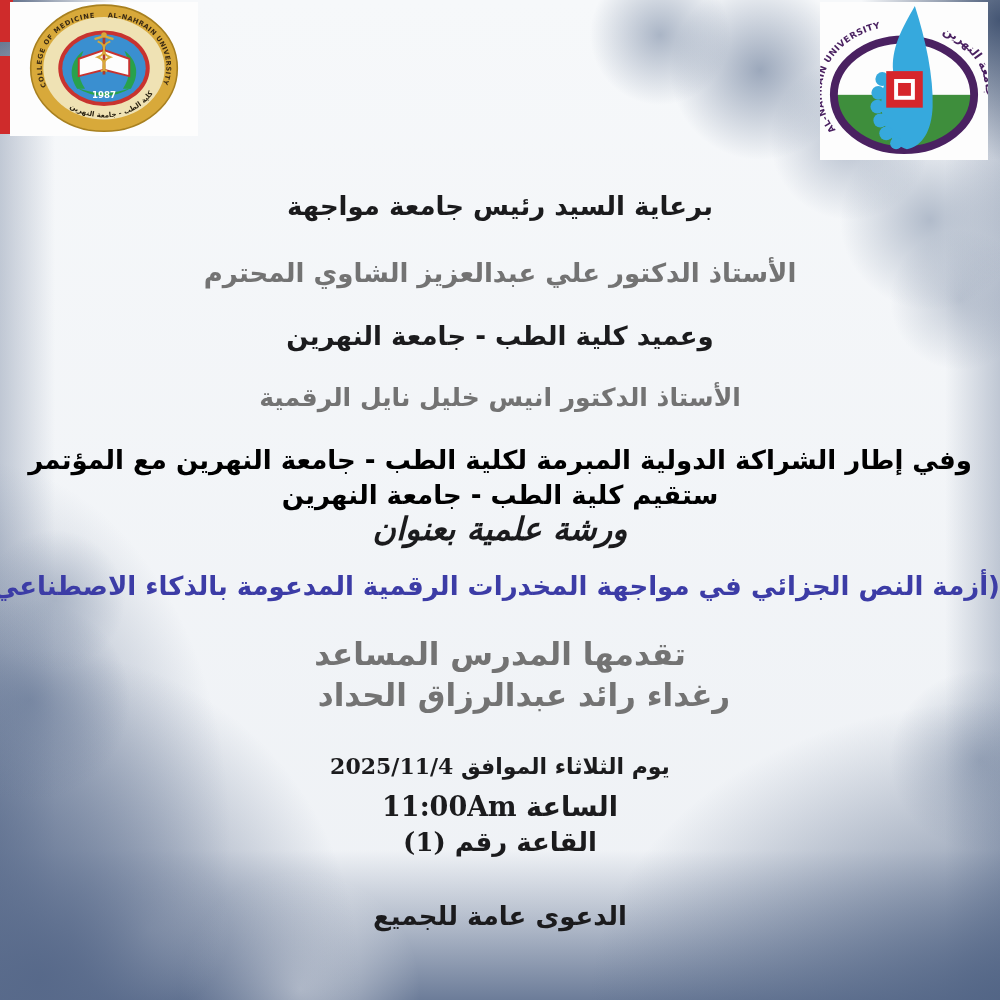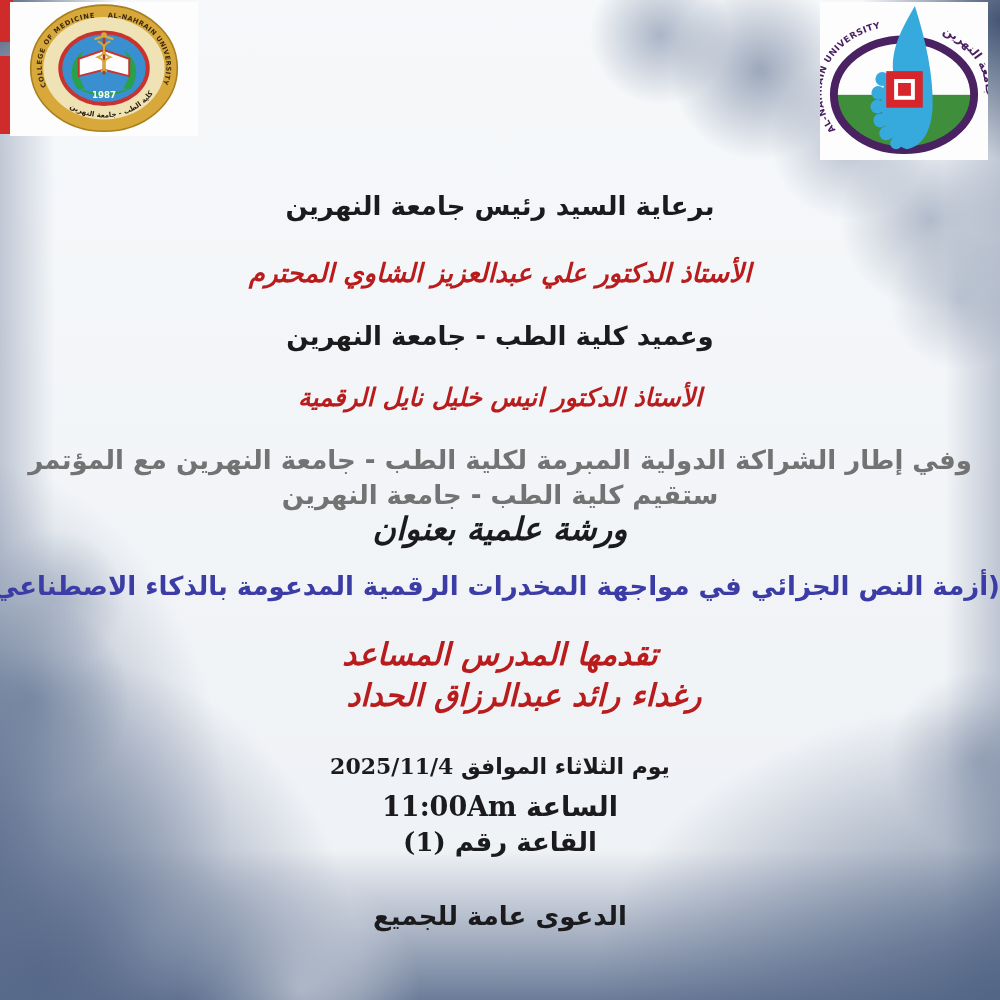--- a/index.html
+++ b/index.html
@@ -30,25 +30,25 @@
       linear-gradient(to top, rgba(90,108,140,.88) 0px, rgba(90,108,140,.45) 70px, rgba(90,108,140,0) 150px),
       linear-gradient(to right, rgba(95,113,144,.35) 0px, rgba(95,113,144,0) 55px),
       linear-gradient(to left,  rgba(95,113,144,.35) 0px, rgba(95,113,144,0) 55px),
       linear-gradient(#f6f8fa, #eef1f5);
   }
   .line{
     position:absolute;left:0;right:0;text-align:center;direction:rtl;
     color:#1b1b1d;white-space:nowrap;
   }
   .bold{font-weight:bold;}
-  .blue{color:#b91c1c;font-style:italic;}
+  .blue{color:#737373;}
   .navy{color:#3c3ca6;}
   .serif{font-family:"DejaVu Serif","DejaVu Sans",serif;font-weight:600;}
   .para{position:absolute;left:0;right:0;text-align:center;direction:rtl;
-        font-weight:bold;font-size:26px;line-height:35px;color:#737373;}
+        font-weight:bold;font-size:26px;line-height:35px;color:#000000;}
   .logo-patch{position:absolute;background:#fdfdfd;}
   .red-accent{position:absolute;background:#cf2b2b;}
 </style>
 </head>
 <body>
 
 <div class="poster">
   <div class="bg"></div>
 
   <div class="red-accent" style="left:0;top:0;width:13px;height:42px;"></div>
@@ -121,21 +121,21 @@
 
       <text font-size="9" font-weight="bold" fill="#4a2161" letter-spacing="0.5" font-family="DejaVu Sans, sans-serif">
         <textPath href="#rArcL" startOffset="2%">AL-NAHRAIN UNIVERSITY</textPath>
       </text>
       <text font-size="12" font-weight="bold" fill="#4a2161" font-family="DejaVu Sans, sans-serif">
         <textPath href="#rArcR" startOffset="20%">جامعة النهرين</textPath>
       </text>
     </svg>
   </div>
 
-  <div class="line bold" style="top:191px;font-size:26px;">برعاية السيد رئيس جامعة النهرين</div>
+  <div class="line bold" style="top:191px;font-size:26px;">برعاية السيد رئيس جامعة مواجهة</div>
   <div class="line bold blue" style="top:258px;font-size:26px;">الأستاذ الدكتور علي عبدالعزيز الشاوي المحترم</div>
   <div class="line bold" style="top:321px;font-size:26px;">وعميد كلية الطب - جامعة النهرين</div>
   <div class="line bold blue" style="top:383px;font-size:25px;">الأستاذ الدكتور انيس خليل نايل الرقمية</div>
 
   <div class="para" style="top:443px;">
     <div>وفي إطار الشراكة الدولية المبرمة لكلية الطب - جامعة النهرين مع المؤتمر</div>
     <div>ستقيم كلية الطب - جامعة النهرين</div>
   </div>
 
   <div class="line bold" style="top:510px;font-size:32px;font-style:italic;">ورشة علمية بعنوان</div>

